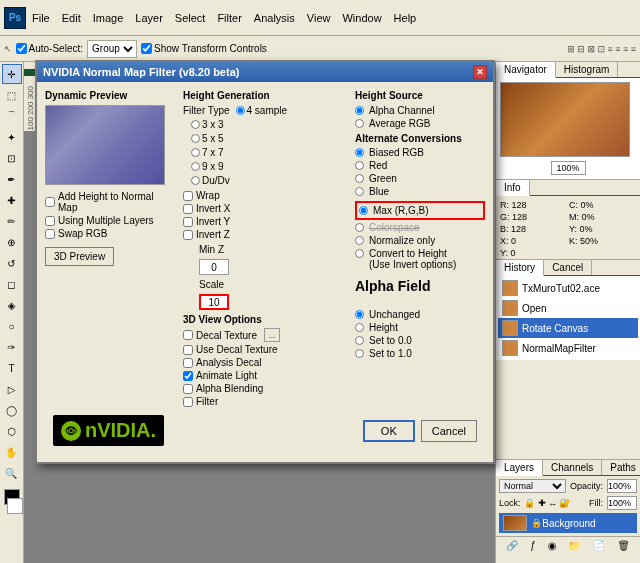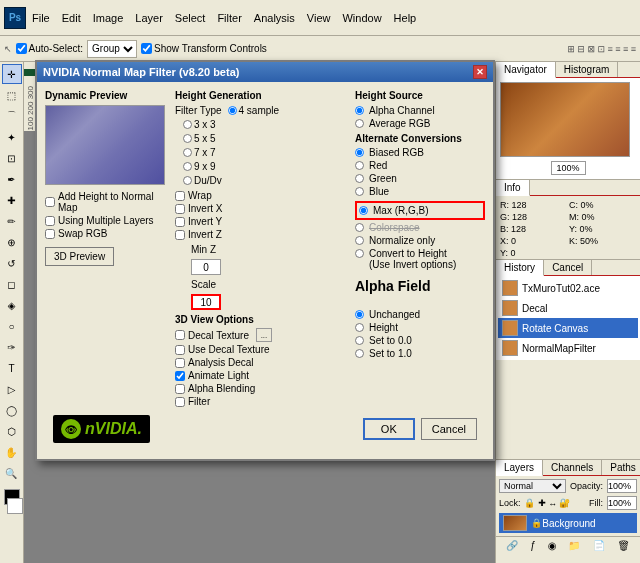--- a/index.html
+++ b/index.html
@@ -53,21 +53,21 @@
     .dialog-overlay { position: fixed; top: 0; left: 0; right: 0; bottom: 0; pointer-events: none; z-index: 100; }
     .dialog { position: absolute; top: 60px; left: 35px; width: 460px; background: #ece9d8; border: 2px solid #7b7b7b; box-shadow: 4px 4px 8px rgba(0,0,0,0.5); pointer-events: all; }
     .dialog-titlebar { background: linear-gradient(to bottom, #4a7fc1, #2c5faa); color: white; padding: 3px 6px; font-size: 11px; font-weight: bold; display: flex; justify-content: space-between; align-items: center; }
     .dialog-close { background: #d04040; border: 1px solid #a03030; color: white; width: 14px; height: 14px; font-size: 9px; cursor: pointer; display: flex; align-items: center; justify-content: center; }
     .dialog-body { padding: 8px; }
     .filter-row { display: flex; align-items: center; margin-bottom: 3px; font-size: 10px; }
     .filter-row label { margin-left: 3px; }
     .radio-row { display: flex; align-items: center; gap: 3px; }
     .check-row { display: flex; align-items: center; gap: 3px; font-size: 10px; margin-bottom: 2px; }
 
-    .dialog-columns { display: flex; }
+    .dialog-columns { display: flex; gap: 8px; }
     .col1 { width: 130px; }
     .col2 { flex: 1; }
     .col3 { width: 130px; }
 
     .preview-box { width: 110px; height: 80px; background: linear-gradient(135deg, #7070c0, #9090d0, #6060b0); border: 1px solid #999; margin-bottom: 6px; }
 
     .input-small { width: 30px; height: 16px; border: 1px solid #999; font-size: 10px; text-align: center; background: white; }
     .input-highlight { border: 2px solid red !important; }
 
     .minz-row { display: flex; align-items: flex-start; gap: 4px; font-size: 10px; margin: 4px 16px; flex-direction: column; }
@@ -208,21 +208,21 @@
         <div class="panel-tab active">History</div>
         <div class="panel-tab">Cancel</div>
       </div>
       <div style="background:white;flex:1;padding:2px;">
         <div class="history-item">
           <div class="history-thumb" style="background:#cd853f;"></div>
           <span>TxMuroTut02.ace</span>
         </div>
         <div class="history-item">
           <div class="history-thumb" style="background:#cd853f;"></div>
-          <span>Decal</span>
+          <span>Open</span>
         </div>
         <div class="history-item active">
           <div class="history-thumb" style="background:#cd853f;"></div>
           <span>Rotate Canvas</span>
         </div>
         <div class="history-item">
           <div class="history-thumb" style="background:#cd853f;"></div>
           <span>NormalMapFilter</span>
         </div>
       </div>
@@ -457,21 +457,21 @@
             <label style="margin-left:2px;font-size:10px;">Set to 1.0</label>
           </div>
         </div>
 
       </div>
 
       <div class="dialog-footer">
         <div class="footer-left">
           <div class="nvidia-logo">
             <div class="nvidia-eye">👁</div>
-            <span style="font-size:16px;font-weight:bold;font-style:italic;">nVIDIA.</span>
+            <span style="font-size:20px;font-weight:bold;">nVIDIA.</span>
           </div>
         </div>
         <div class="footer-buttons">
           <button class="btn-ok">OK</button>
           <button class="btn-cancel">Cancel</button>
         </div>
       </div>
     </div>
   </div>
 </div>

